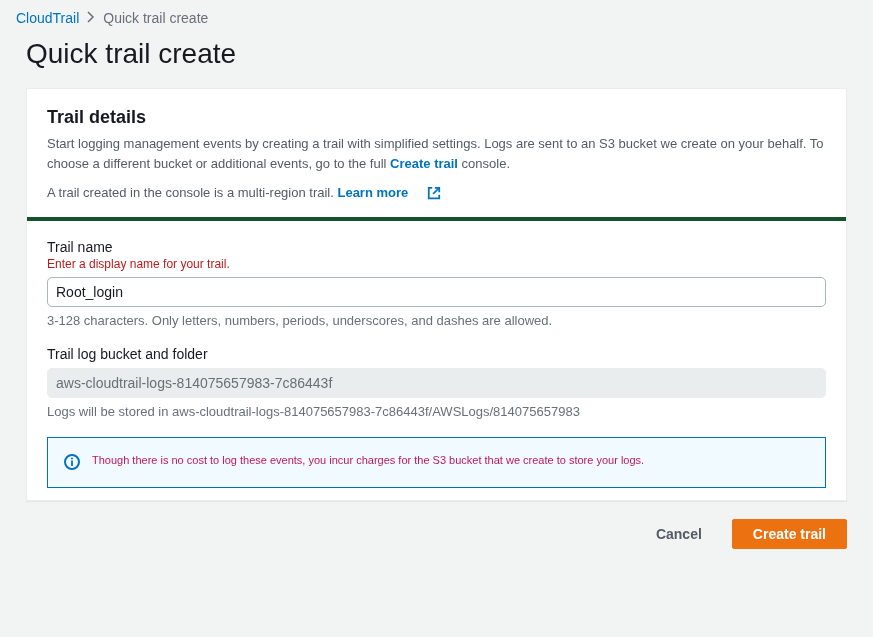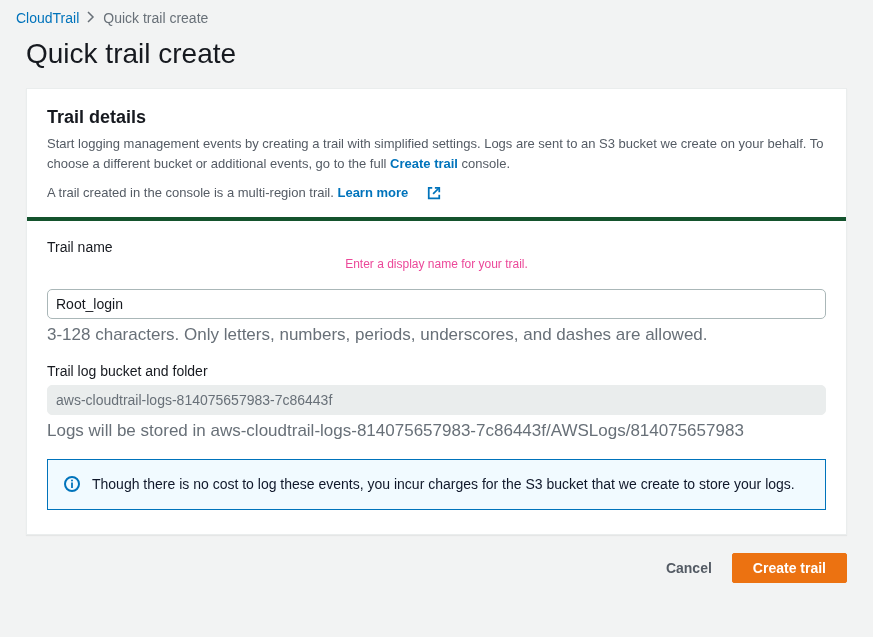--- a/index.html
+++ b/index.html
@@ -45,26 +45,26 @@
     }
     .panel-header p {
       font-size: 13px;
       color: #545b64;
       line-height: 1.5;
     }
     .panel-header p a { color: #0073bb; font-weight: 700; text-decoration: none; }
     .learn-more-link { color: #0073bb; font-weight: 700; text-decoration: none; display: inline-flex; align-items: center; gap:19px;}
     .ext-icon { width: 14px; height: 14px; stroke: #0073bb; fill: none; stroke-width: 2;}
     .panel-body {
-      padding: 18px 20px 24px 20px;
+      padding: 18px 20px 12px 20px;
     }
     .field { margin-bottom: 18px; }
     .field-label { font-size: 14px; color: #16191f; margin-bottom: 2px; }
-    .field-hint { font-size: 12px; color: #ec4899; margin-bottom: 18px; text-align: center; }
-    .field-help { font-size: 17px; color: #687078; margin-top: 6px; }
+    .field-hint { font-size: 12px; color: #b91c1c; margin-bottom: 6px; }
+    .field-help { font-size: 13px; color: #687078; margin-top: 6px; }
     input[type=text] {
       width: 100%;
       padding: 6px 8px;
       border: 1px solid #aab7b8;
       border-radius: 5px;
       font-size: 14px;
       background: #fff;
       color: #16191f;
     }
     input[readonly] {
@@ -76,24 +76,25 @@
       border: 1px solid #0073bb;
       background: #f1faff;
       padding: 14px 16px;
       display: flex;
       gap: 12px;
       align-items: flex-start;
       margin-top: 8px;
     }
     .info-icon-wrap { flex: 0 0 auto; margin-top: 2px;}
     .info-icon { width: 16px; height: 16px; }
-    .info-text { font-size: 14px; line-height: 1.5; color: #0f172a; }
+    .info-text { font-size: 11px; line-height: 1.5; color: #be185d; }
     .actions {
       display: flex;
       justify-content: flex-end;
+      gap: 10px;
       padding: 18px 26px;
     }
     .btn {
       padding: 6px 20px;
       font-size: 14px;
       border-radius: 2px;
       cursor: pointer;
       font-weight: 700;
     }
     .btn-link {

